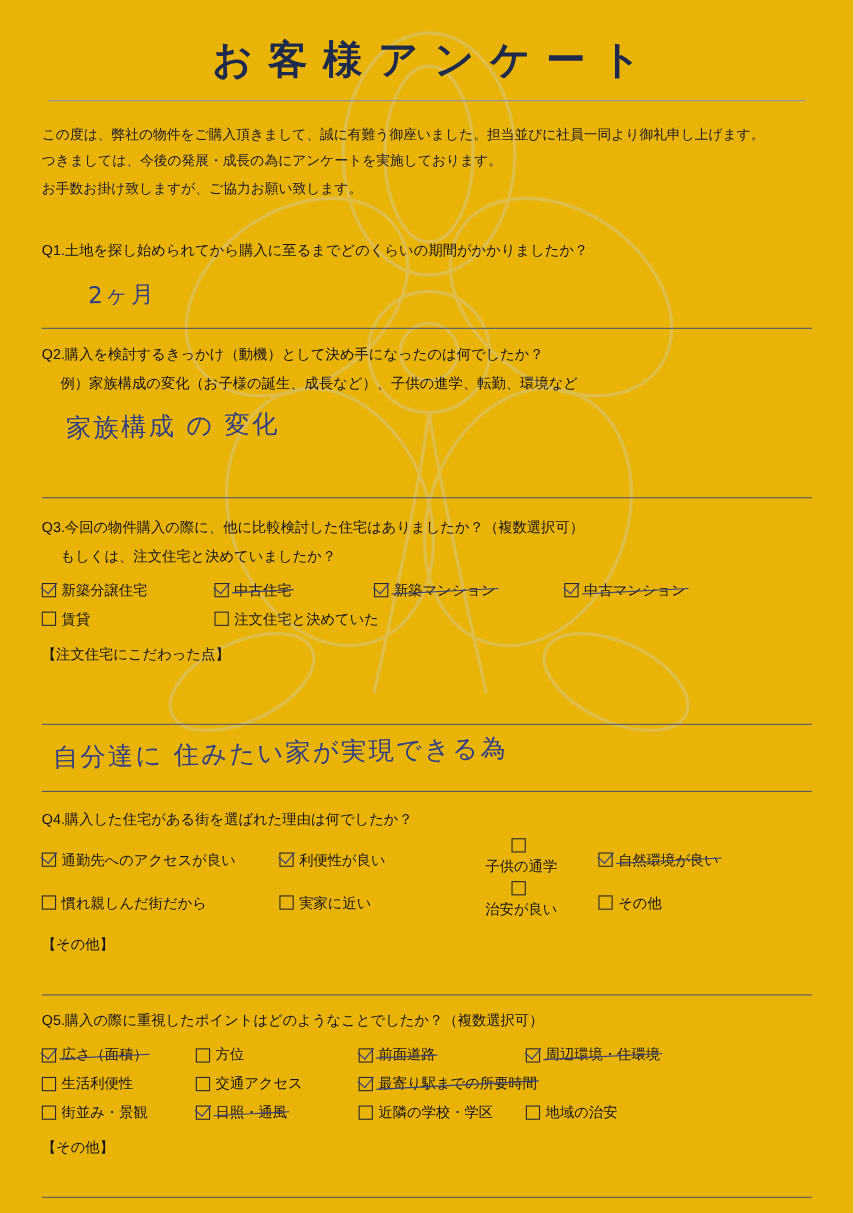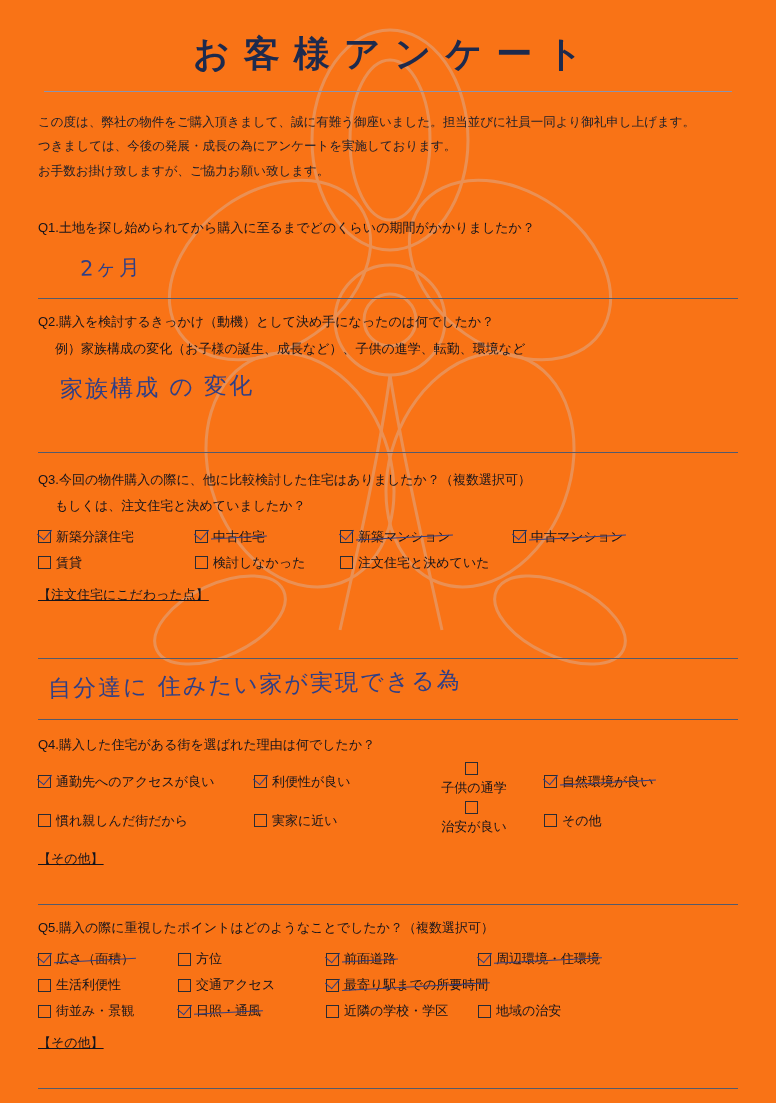--- a/index.html
+++ b/index.html
@@ -8,21 +8,21 @@
     background: #ffffff;
   }
   body {
     font-family: "Liberation Sans", sans-serif;
     color: #2a2a33;
   }
   .page {
     position: relative;
     width: 776px;
     height: 1103px;
-    background: #f97316;
+    background: #eab308;
     overflow: hidden;
   }
   
   .watermark {
     position: absolute;
     left: 150px;
     top: 20px;
     width: 480px;
     height: 700px;
     opacity: 0.30;
@@ -126,21 +126,20 @@
     right: -2px;
     top: 52%;
     height: 1.4px;
     background: #2f3f86;
     transform: rotate(-3deg);
   }
   .bracket {
     font-size: 13px;
     margin: 10px 0 0 0;
     color: #14141c;
-    text-decoration: underline;
   }
   .sec {
     margin-bottom: 12px;
   }
   .q4opts .opt:nth-child(1) { width: 216px; }
   .q4opts .opt:nth-child(2) { width: 150px; }
   .q4opts .opt:nth-child(3) { width: 140px; flex-direction: column; }
   .q5opts .opt:nth-child(1) { width: 140px; }
   .q5opts .opt:nth-child(2) { width: 148px; }
   .q5opts .opt:nth-child(3) { width: 152px; }
@@ -229,24 +228,20 @@
             </span>
           </span>
         </div>
         <div class="opt-row">
           <span class="opt">
             <span class="box"></span>
             <span>賃貸</span>
           </span>
           <span class="opt">
             <span class="box"></span>
-            <span>検討しなかった</span>
-          </span>
-          <span class="opt">
-            <span class="box"></span>
             <span>注文住宅と決めていた</span>
           </span>
         </div>
       </div>
       <div class="bracket">【注文住宅にこだわった点】</div>
       <div class="ans-box"></div>
       <hr class="ans-rule">
       <div class="ans-box" style="height:60px;">
         <span class="hand" style="left:10px; top:10px; font-size:23px;">自分達に 住みたい家が実現できる為</span>
       </div>

